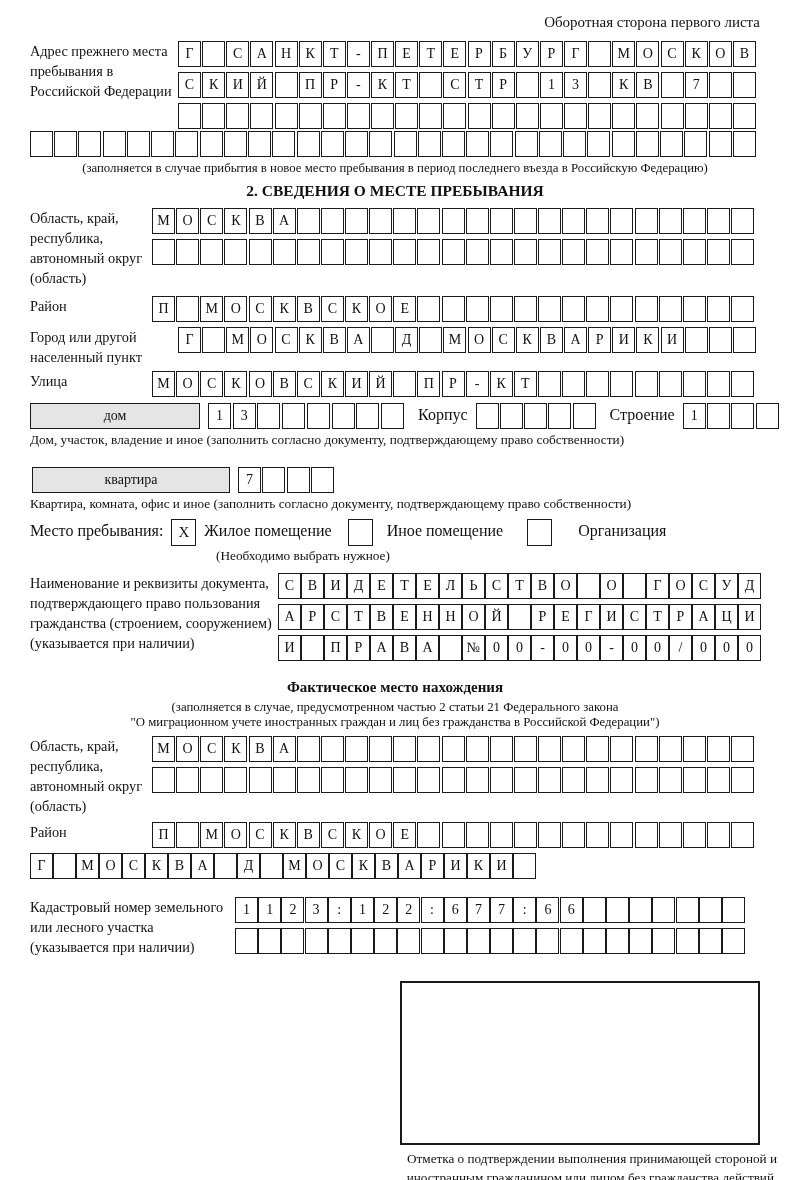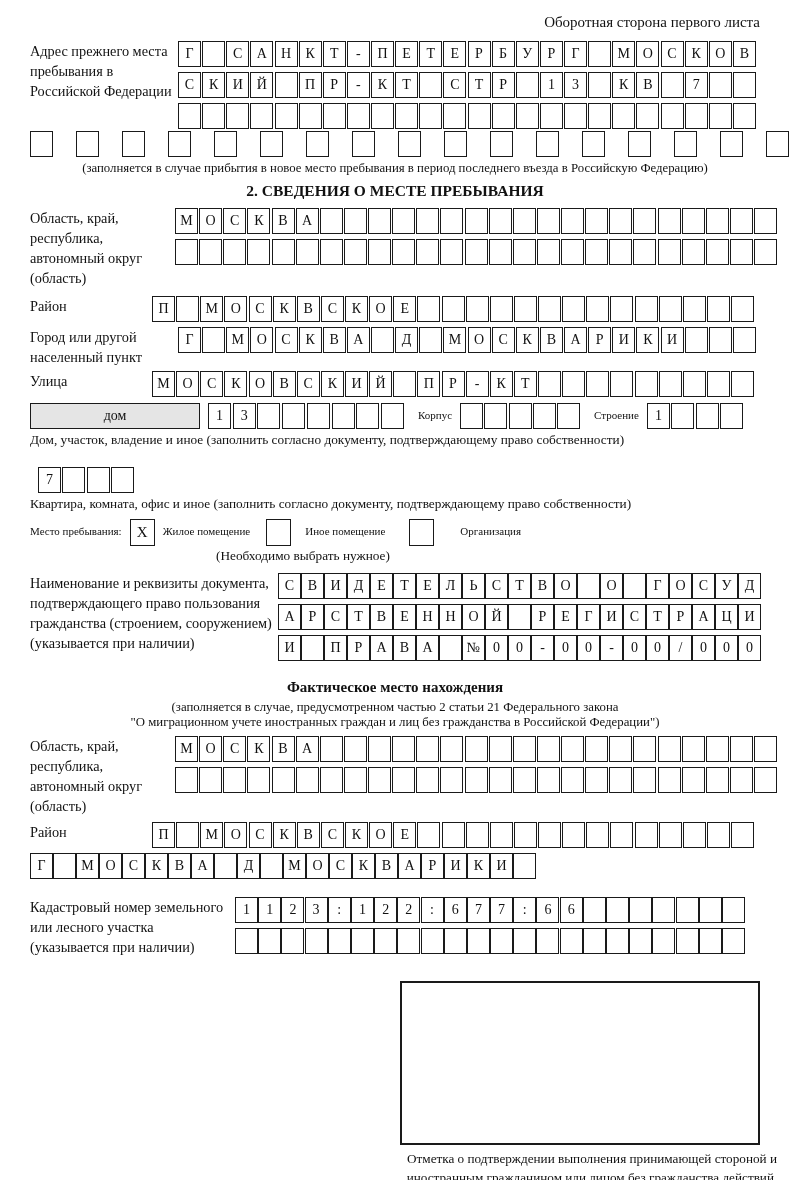--- a/index.html
+++ b/index.html
@@ -10,32 +10,32 @@
   }
   .hdr-note{text-align:right;font-size:15px;margin-bottom:10px;}
   .frow{display:flex;align-items:flex-start;}
   .lbl{font-size:14.3px;line-height:1.4;flex:none;}
   .cells{display:flex;justify-content:space-between;flex:none;}
   .cell{
     flex:none;width:21px;height:24px;border:1.6px solid #1a1a1a;
     display:flex;align-items:center;justify-content:center;
     font-size:14px;line-height:1;background:#fff;
   }
-  .rowgap{margin-bottom:4px;gap:23px;}
+  .rowgap{margin-bottom:4px;}
   .w578{width:578px;} .w602{width:602px;} .w726{width:726px;}
   .w468{width:468px;} .w500{width:500px;} .w510{width:510px;}
   .lbl148{width:148px;} .lbl122{width:122px;} .lbl248{width:248px;}
   .lbl215{width:215px;} .lbl205{width:205px;}
   .caption{font-size:12.8px;text-align:center;margin:2px 0 6px 0;}
   .sec-title{font-size:15.5px;font-weight:700;text-align:center;margin:2px 0 8px 0;}
   .typebox{
     border:1.6px solid #1a1a1a;height:24px;display:flex;align-items:center;
     justify-content:center;font-size:14px;flex:none;background:#e5e5e5;
   }
-  .inline-lbl{font-size:11px;line-height:24px;flex:none;}
+  .inline-lbl{font-size:16px;line-height:24px;flex:none;}
   .chk{
     flex:none;width:23px;height:25px;border:1.6px solid #1a1a1a;
     display:flex;align-items:center;justify-content:center;font-size:15px;
   }
   .stamp{border:2px solid #1a1a1a;width:356px;height:160px;margin:4px 0 4px 370px;}
   .stamp-cap{margin-left:352px;width:420px;text-align:center;font-size:13.2px;line-height:1.45;}
   .mb2{margin-bottom:2px;} .mb5{margin-bottom:5px;} .mb6{margin-bottom:6px;}
   .minh42{min-height:42px;} .colgap{display:flex;flex-direction:column;gap:5px;}
 </style>
 </head>
@@ -338,20 +338,21 @@
   <div class="cells" style="width:96px;margin-left:8px;">
       <span class="cell">1</span>
       <span class="cell"></span>
       <span class="cell"></span>
       <span class="cell"></span>
     </div>
 </div>
 <div class="lbl" style="font-size:13.3px;margin-bottom:17px;">Дом, участок, владение и иное (заполнить согласно документу, подтверждающему право собственности)</div>
 
 <div class="frow mb2">
+  <div class="typebox" style="width:196px;margin-left:2px;">квартира</div>
   <div class="cells" style="width:96px;margin-left:8px;">
       <span class="cell">7</span>
       <span class="cell"></span>
       <span class="cell"></span>
       <span class="cell"></span>
     </div>
 </div>
 <div class="lbl" style="font-size:13.3px;margin-bottom:6px;">Квартира, комната, офис и иное (заполнить согласно документу, подтверждающему право собственности)</div>
 
 <div class="frow">

